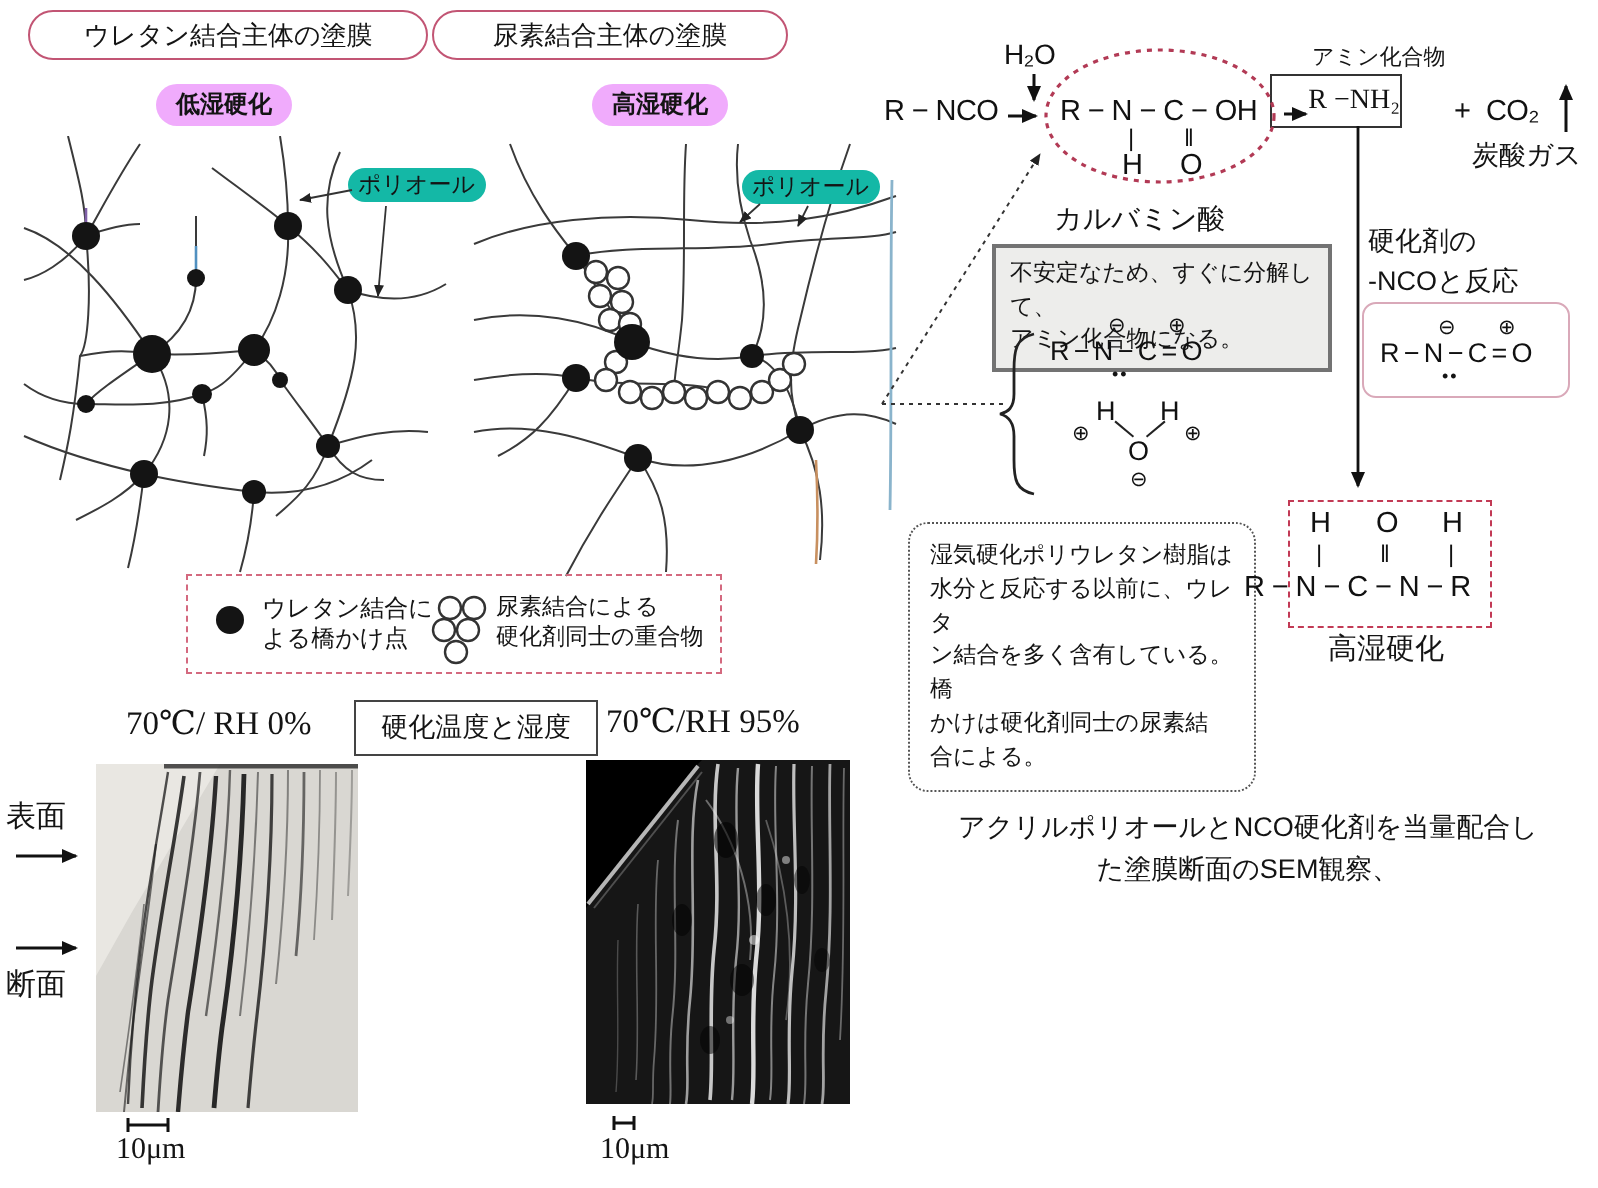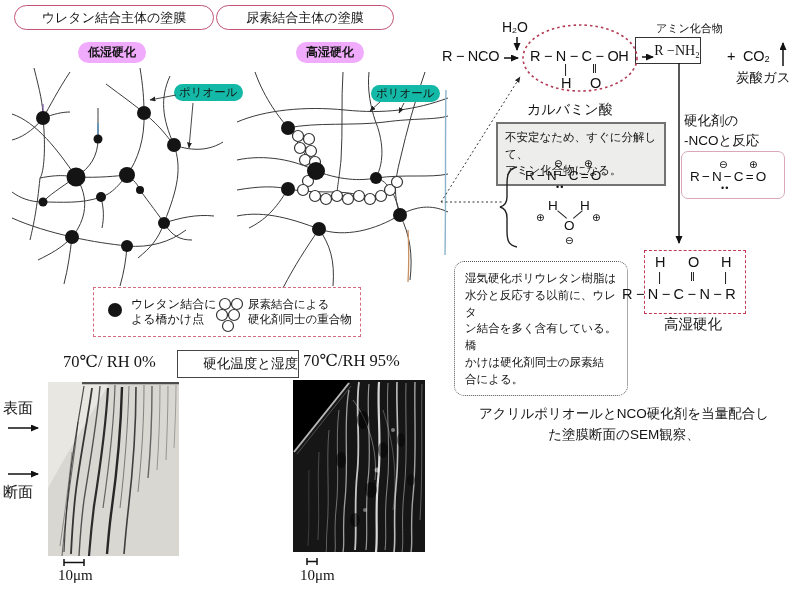--- a/index.html
+++ b/index.html
@@ -205,21 +205,21 @@
     <span class="fml" style="left:99px;top:1px;">H</span>
     <span class="fml" style="left:36px;top:17px;font-size:12px;">|</span>
     <span class="fml" style="left:68px;top:17px;font-size:12px;">‖</span>
     <span class="fml" style="left:102px;top:17px;font-size:12px;">|</span>
     <span class="fml" style="left:0;top:33px;">R − N − C − N − R</span>
     <span class="abs" style="left:42px;top:62px;font-size:14.5px;">高湿硬化</span>
   </div>
 
   <span class="abs serif" style="left:63px;top:352px;font-size:16.5px;">70℃/ RH 0%</span>
   <div class="abs" style="left:177px;top:350px;width:120px;height:26px;border:1.2px solid #444;background:#fff;
-       display:flex;align-items:center;justify-content:flex-end;font-size:13.5px;">
+       display:flex;align-items:center;justify-content:center;font-size:13.5px;">
     <span>硬化温度と湿度</span>
   </div>
   <span class="abs serif" style="left:303px;top:351px;font-size:16.5px;">70℃/RH 95%</span>
 
   <span class="abs serif" style="left:3px;top:399px;font-size:15px;">表面</span>
   <span class="abs serif" style="left:3px;top:483px;font-size:15px;">断面</span>
 
   <div class="abs" style="left:48px;top:382px;width:131px;height:174px;">
     <svg width="131" height="174" viewBox="0 0 131 174">
       <rect width="131" height="174" fill="#d9d7d2"></rect>

